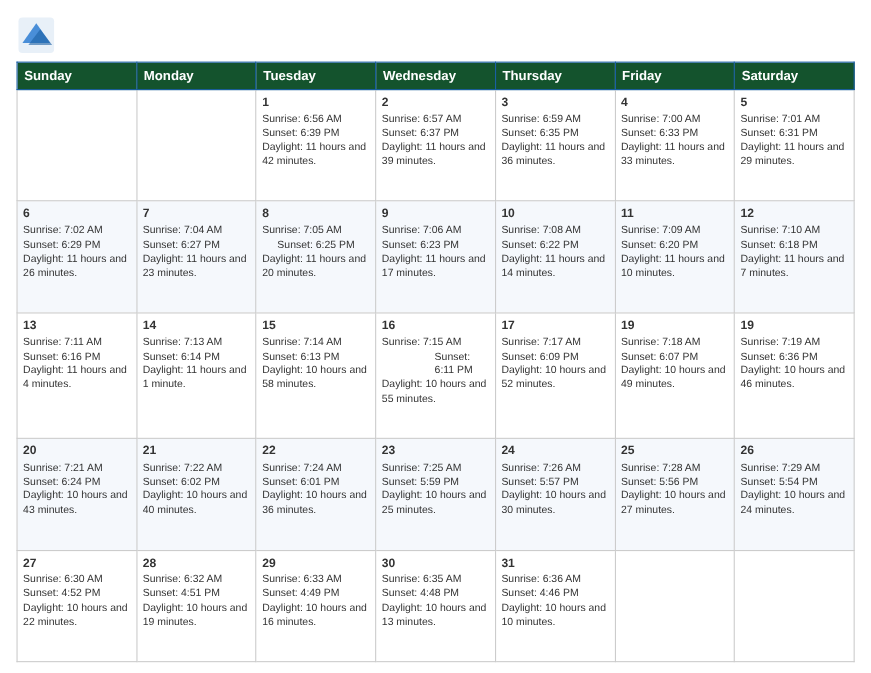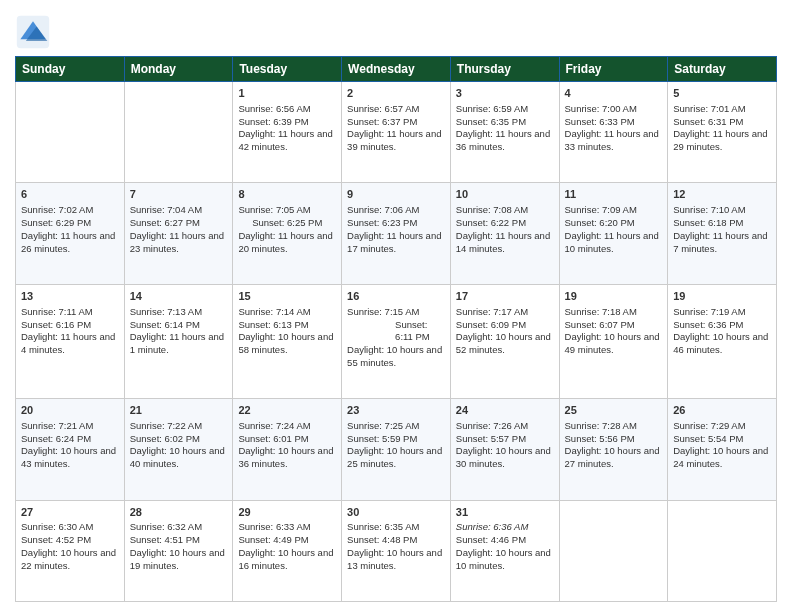--- a/index.html
+++ b/index.html
@@ -385,21 +385,21 @@
             <div class="cell-content">
               <span class="day-num">30</span>
               <span style="display: block;">Sunrise: 6:35 AM</span>
               <span style="display: block;">Sunset: 4:48 PM</span>
               <span style="display: block;">Daylight: 10 hours and 13 minutes.</span>
             </div>
           </td>
           <td>
             <div class="cell-content">
               <span class="day-num">31</span>
-              <span style="display: block; font-style: italic;">Sunrise: 6:36 AM</span>
+              <span style="display: block;">Sunrise: 6:36 AM</span>
               <span style="display: block;">Sunset: 4:46 PM</span>
               <span style="display: block;">Daylight: 10 hours and 10 minutes.</span>
             </div>
           </td>
           <td class="empty-cell"></td>
           <td class="empty-cell"></td>
         </tr>
       </tbody>
   </table>
 </div>

